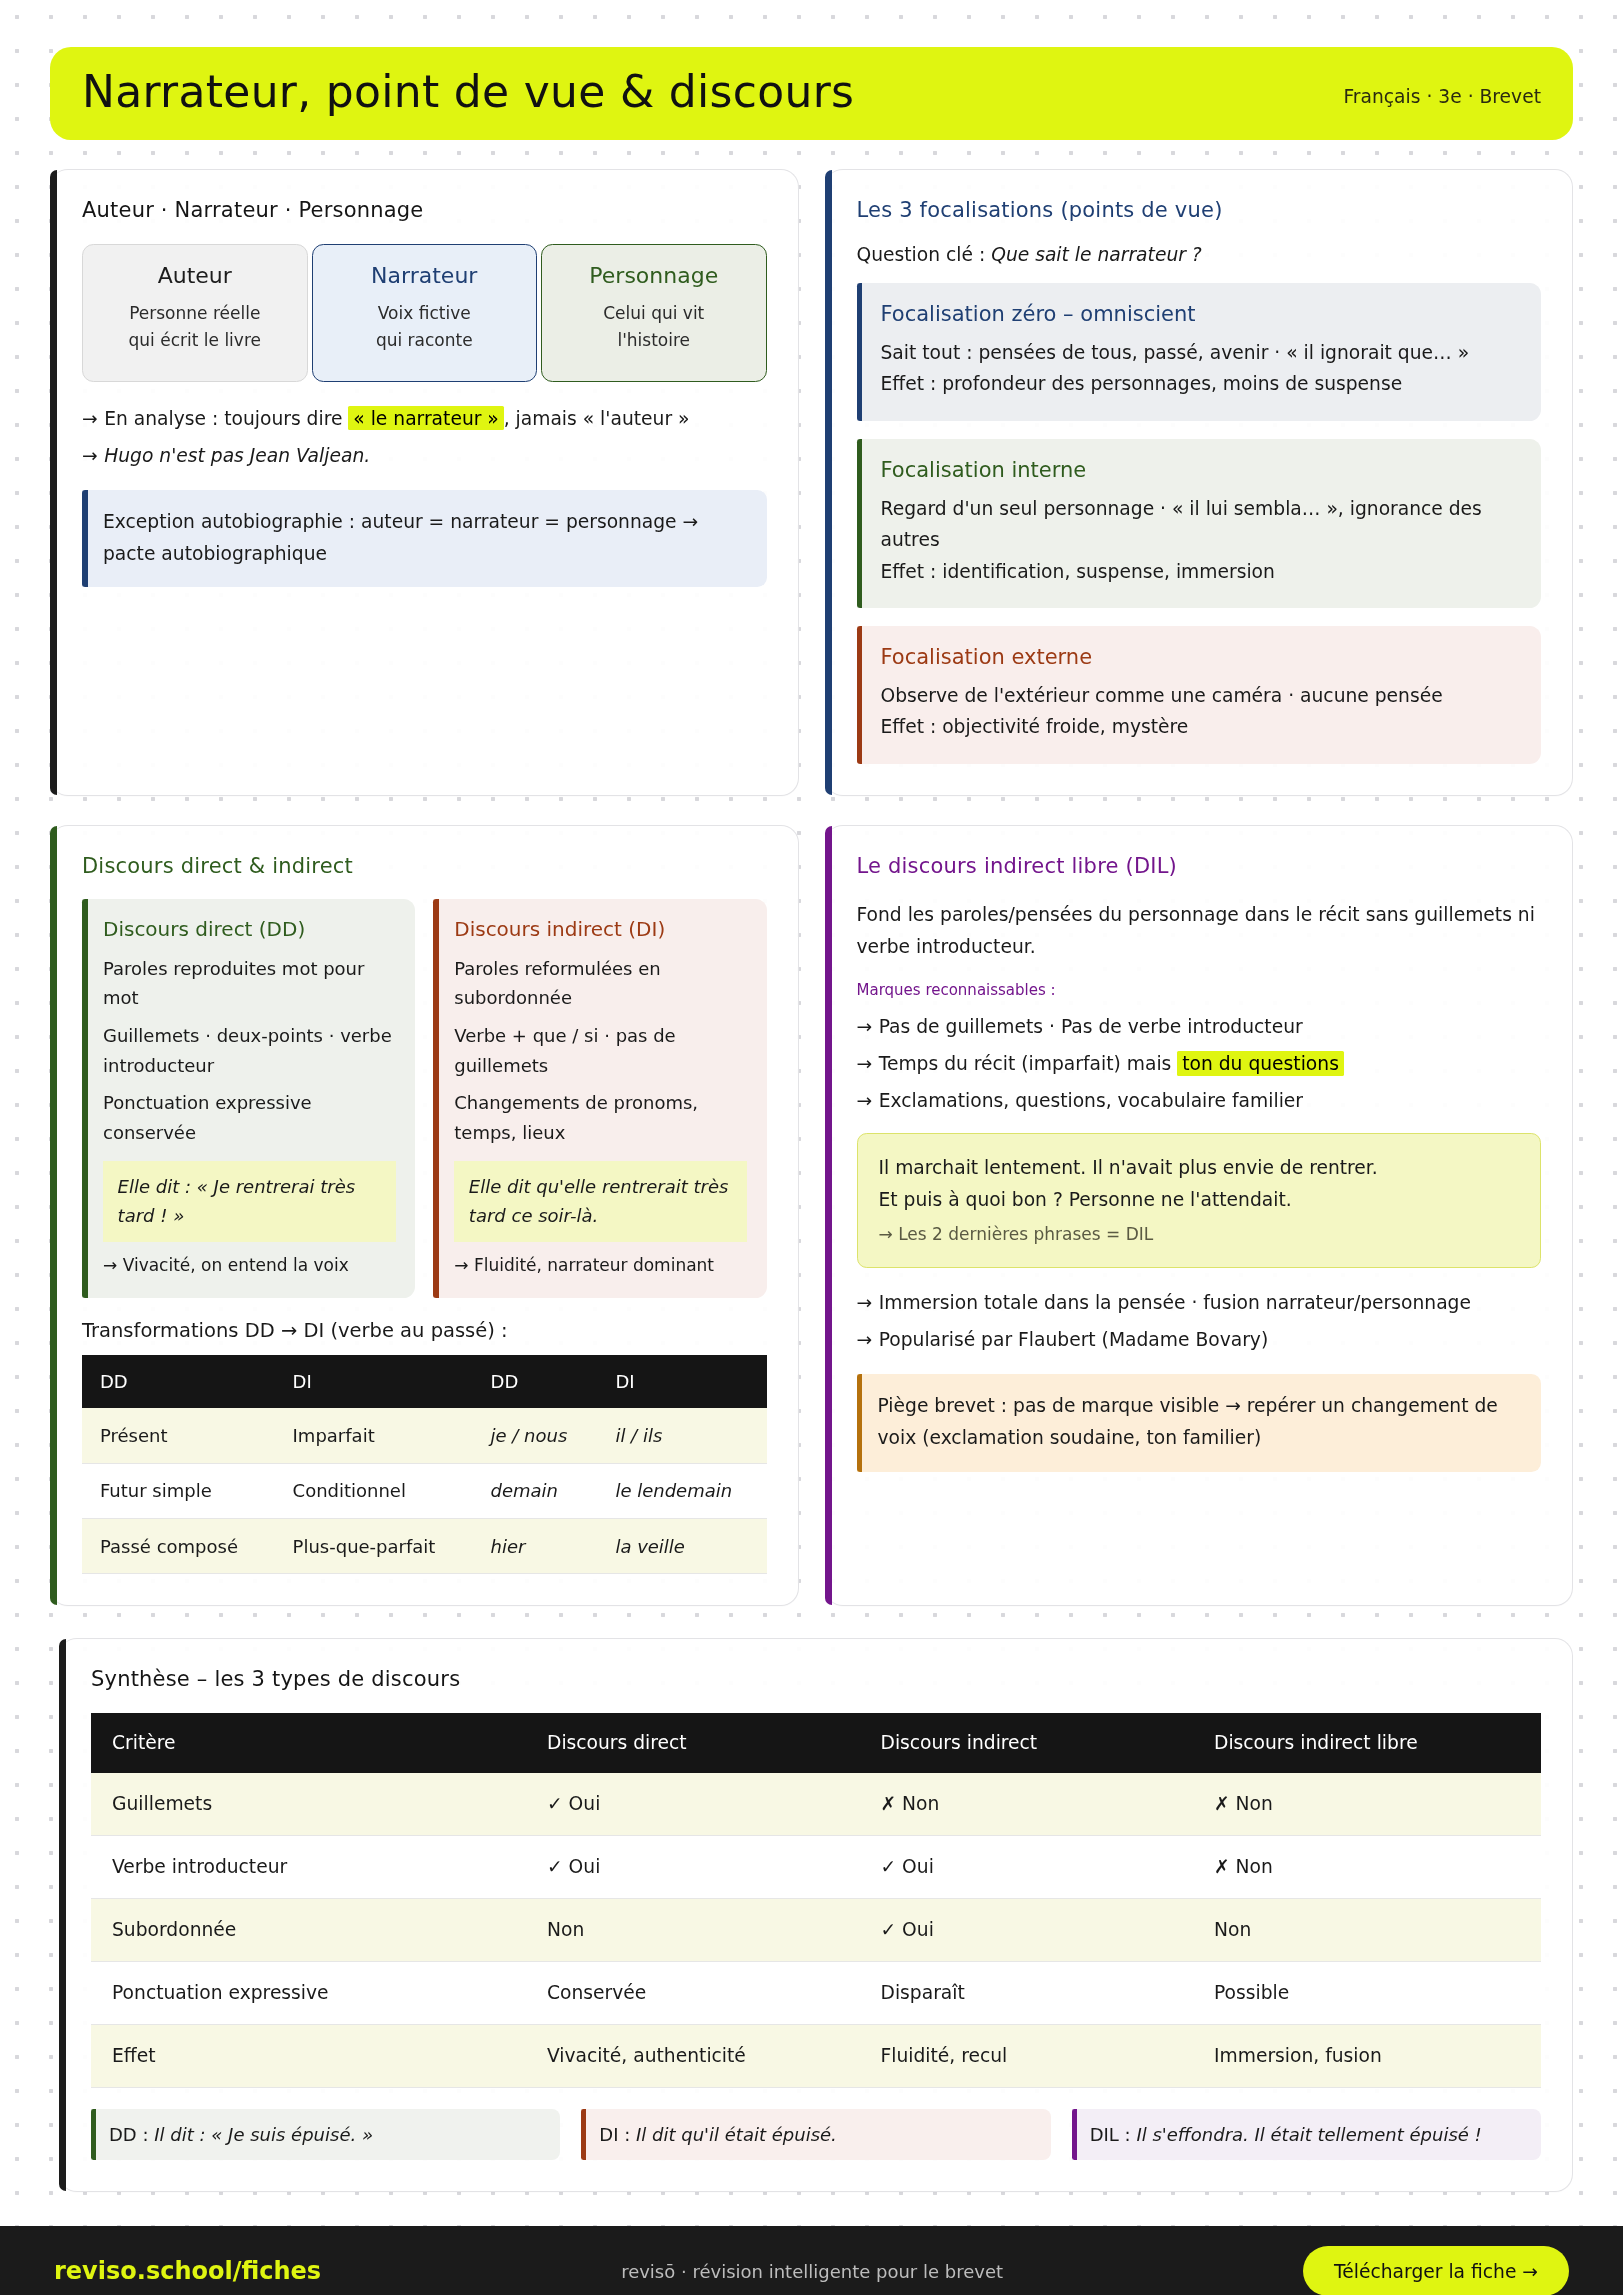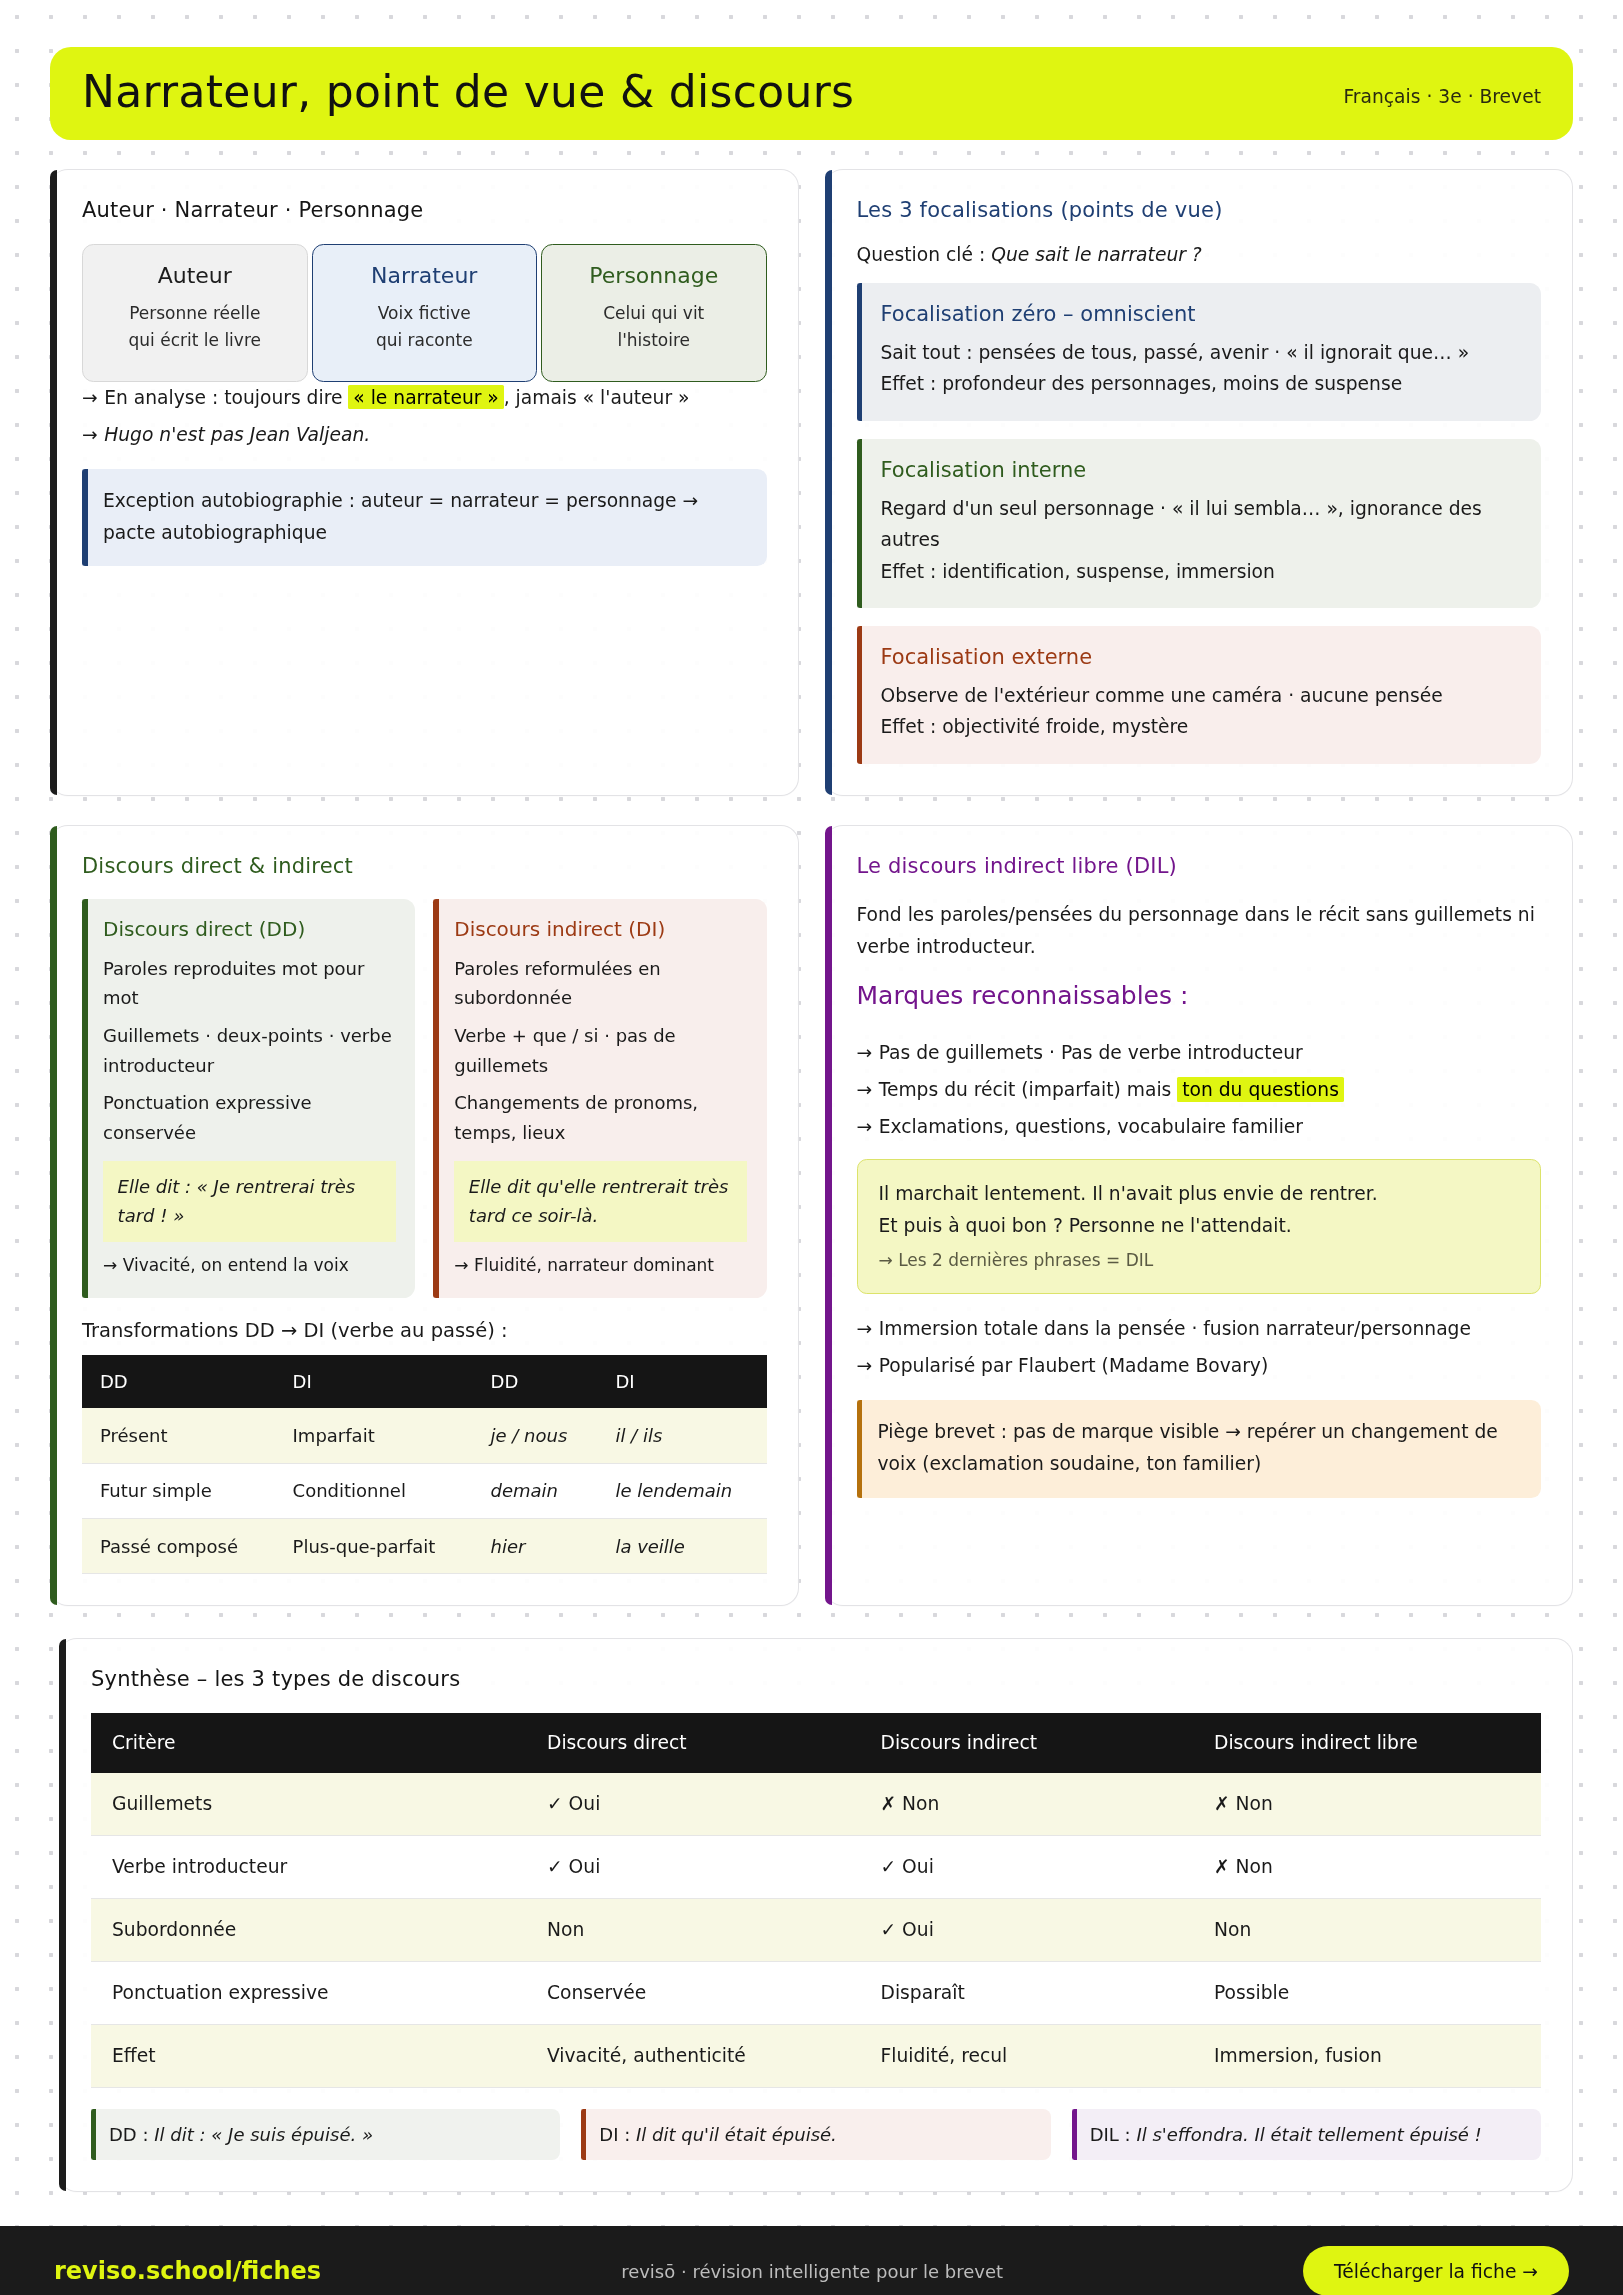--- a/index.html
+++ b/index.html
@@ -96,21 +96,21 @@
     line-height:1.15;
     margin-bottom:21px;
     letter-spacing:0.2px;
   }
   .card.ink h2{color:#151515;}
   .card.navy h2{color:var(--navy);}
   .card.green h2{color:var(--green);}
   .card.purple h2{color:var(--purple);}
 
   
-  .trio{display:flex;gap:4px;}
+  .trio{display:flex;gap:4px;margin-bottom:21px;}
   .trio .tile{
     flex:1 1 0;
     border-radius:11.4px;
     padding:19.5px 11.4px 23px 11.4px;
     text-align:center;
     min-height:138px;
   }
   .tile .t-title{font-size:22px;margin-bottom:11.4px;line-height:1.1;}
   .tile .t-line{font-size:17px;line-height:1.62;color:#2b2b2b;}
   .tile.grey{background:#f1f1f1;border:1.3px solid #d8d8d8;}
@@ -381,21 +381,21 @@
           </tr>
         </tbody>
       </table>
     </section>
 
     <section class="card purple">
       <h2>Le discours indirect libre (DIL)</h2>
 
       <div class="arrow-line" style="margin-bottom:18px">Fond les paroles/pensées du personnage dans le récit sans guillemets ni verbe introducteur.</div>
 
-      <div class="c-title" style="color:var(--purple);font-size:25px;margin-bottom:27px">Marques reconnaissables :</div>
+      <div class="c-title" style="color:var(--purple);font-size:15px;margin-bottom:12px">Marques reconnaissables :</div>
 
       <div class="arrow-line">
         <span class="ar">→</span><span>Pas de guillemets · Pas de verbe introducteur</span>
       </div>
       <div class="arrow-line">
         <span class="ar">→</span><span>Temps du récit (imparfait) mais</span>
         <mark class="neon">ton du questions</mark>
       </div>
       <div class="arrow-line" style="margin-bottom:16px">
         <span class="ar">→</span><span>Exclamations, questions, vocabulaire familier</span>

